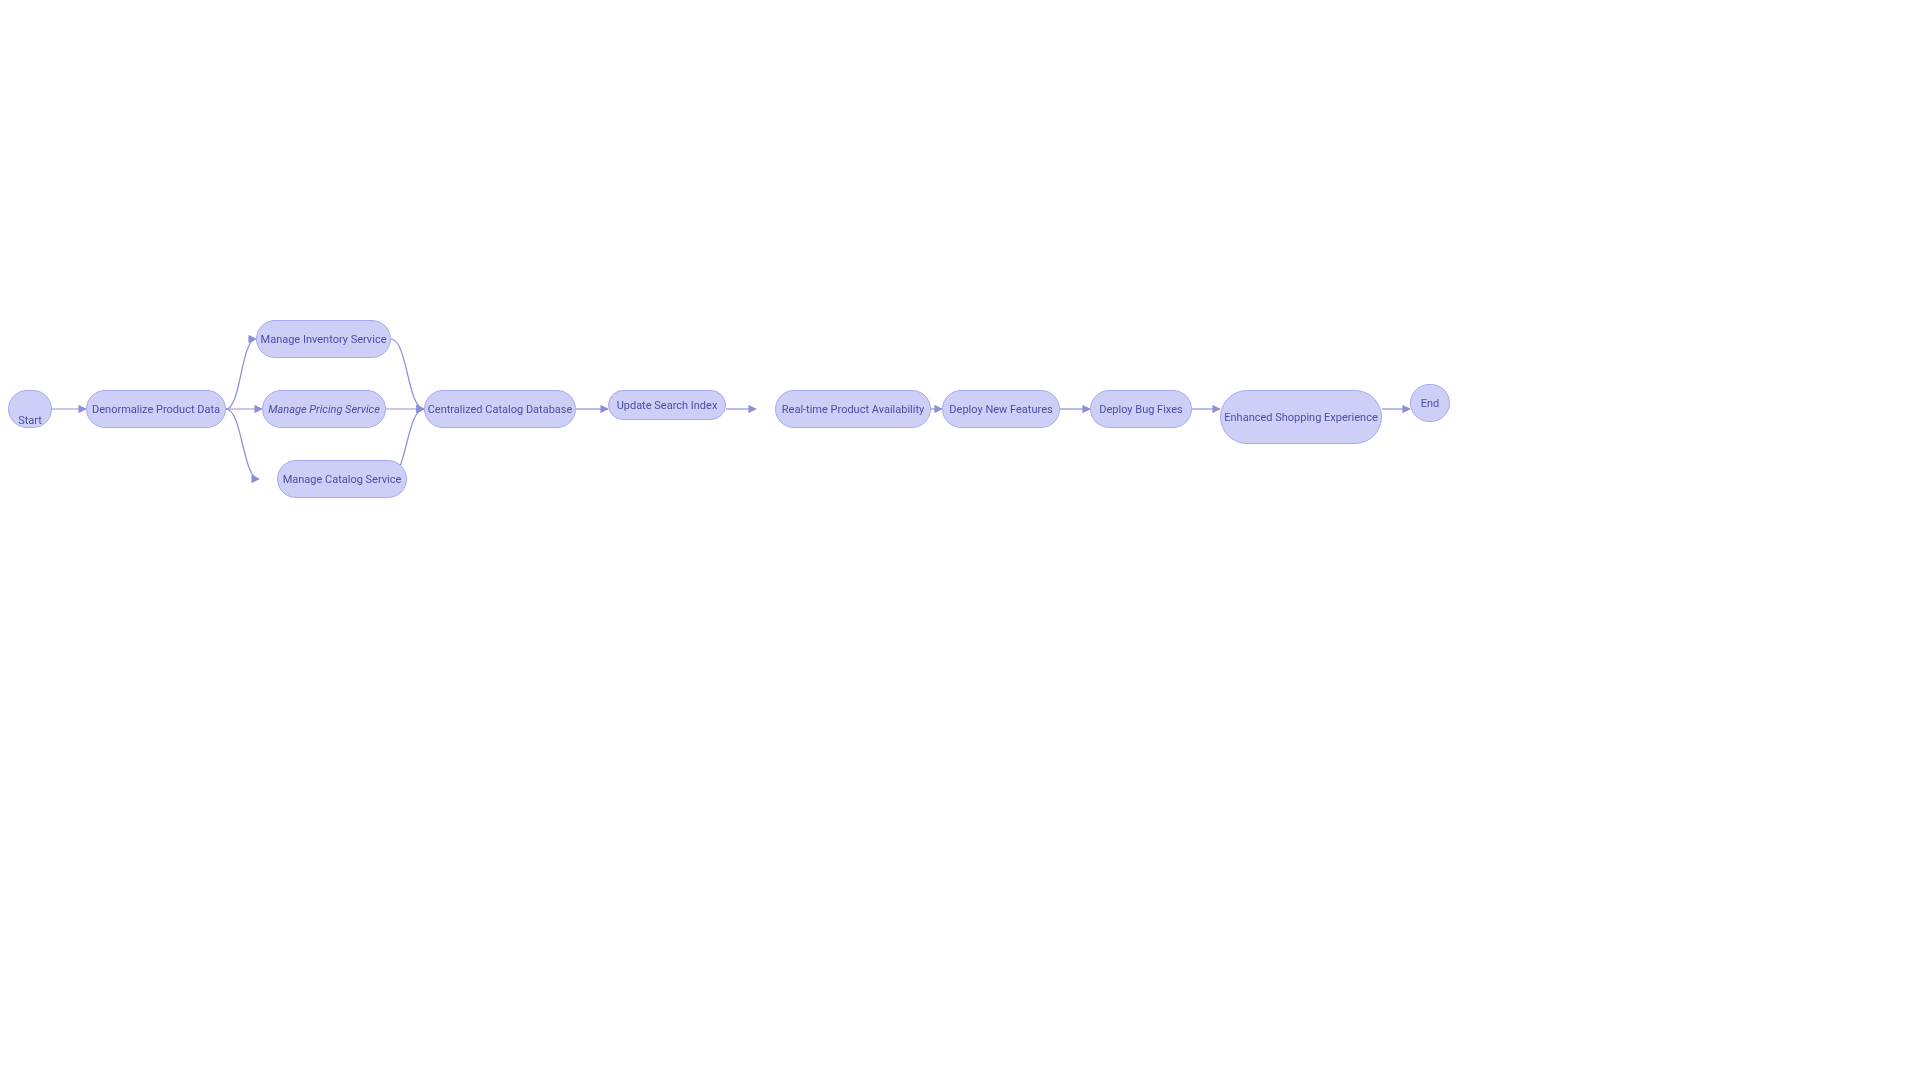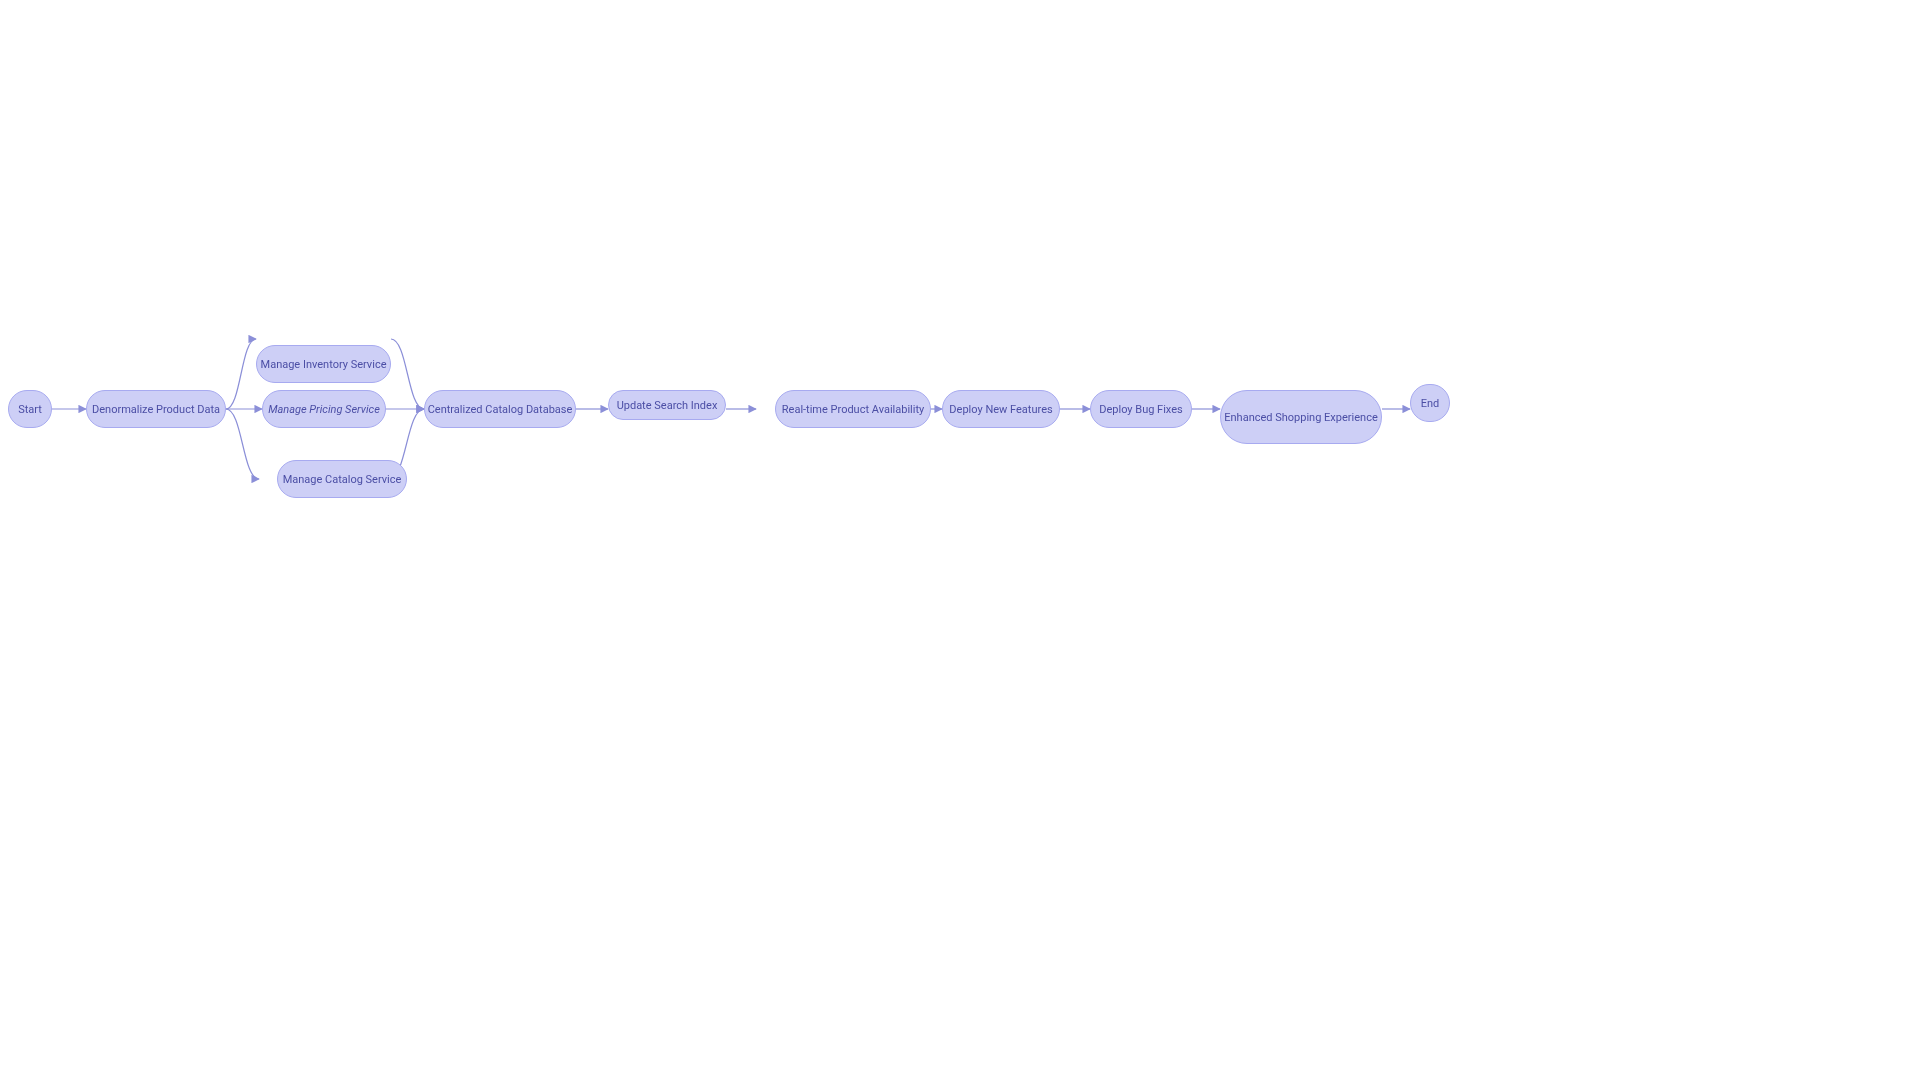--- a/index.html
+++ b/index.html
@@ -69,27 +69,27 @@
         <path d="M 389 479 C 406.5 479, 406.5 409, 424 409" fill="none" stroke="#8b8fd8" stroke-width="1.2" marker-end="url(#arrow)"></path>
         <path d="M 576 409 L 608 409" fill="none" stroke="#8b8fd8" stroke-width="1.2" marker-end="url(#arrow)"></path>
         <path d="M 726 409 L 756 409" fill="none" stroke="#8b8fd8" stroke-width="1.2" marker-end="url(#arrow)"></path>
         <path d="M 912 409 L 942 409" fill="none" stroke="#8b8fd8" stroke-width="1.2" marker-end="url(#arrow)"></path>
         <path d="M 1060 409 L 1090 409" fill="none" stroke="#8b8fd8" stroke-width="1.2" marker-end="url(#arrow)"></path>
         <path d="M 1192 409 L 1220 409" fill="none" stroke="#8b8fd8" stroke-width="1.2" marker-end="url(#arrow)"></path>
         <path d="M 1382 409 L 1410 409" fill="none" stroke="#8b8fd8" stroke-width="1.2" marker-end="url(#arrow)"></path>
       </g>
   </svg>
 
-  <div class="node circle" style="left: 8px; top: 390px; width: 44px; height: 38px;">
+  <div class="node circle" style="left: 8px; top: 390px; width: 44px; height: 38px; align-items: flex-end;">
     <span>Start</span>
   </div>
   <div class="node pill" style="left: 86px; top: 390px; width: 140px; height: 38px;">
     <span>Denormalize Product Data</span>
   </div>
-  <div class="node pill" style="left: 256px; top: 320px; width: 135px; height: 38px; margin-top: 25px;">
+  <div class="node pill" style="left: 256px; top: 320px; width: 135px; height: 38px;">
     <span>Manage Inventory Service</span>
   </div>
   <div class="node pill" style="left: 262px; top: 390px; width: 124px; height: 38px; font-style: italic;">
     <span>Manage Pricing Service</span>
   </div>
   <div class="node pill" style="left: 277px; top: 460px; width: 130px; height: 38px;">
     <span>Manage Catalog Service</span>
   </div>
   <div class="node pill" style="left: 424px; top: 390px; width: 152px; height: 38px;">
     <span>Centralized Catalog Database</span>

